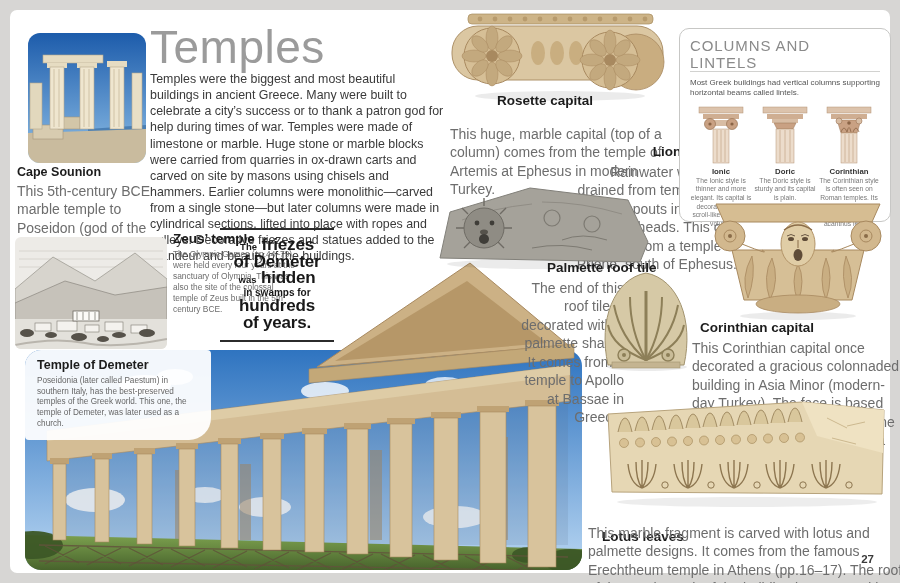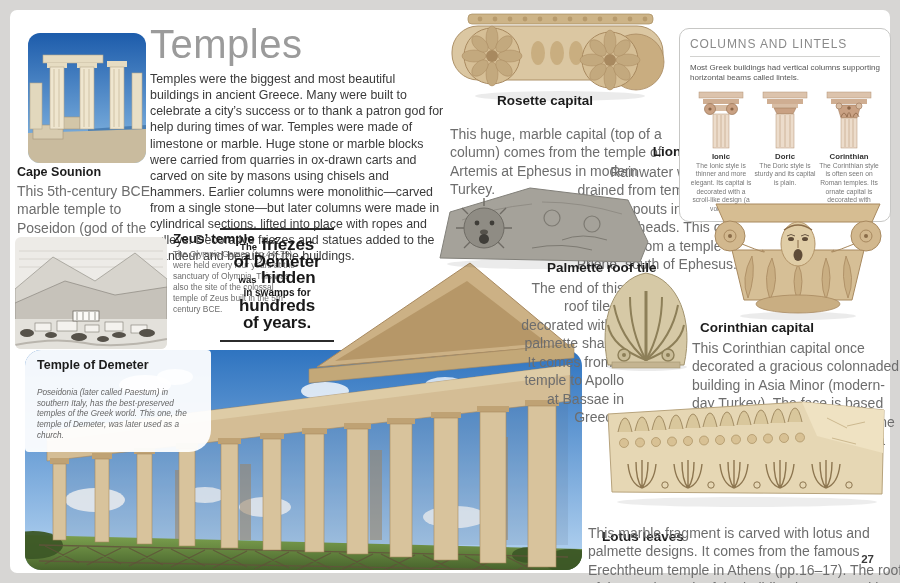--- a/index.html
+++ b/index.html
@@ -9,21 +9,21 @@
     font-family:"Liberation Sans", sans-serif;
     -webkit-font-smoothing:antialiased;
   }
   .page{
     position:absolute;left:10px;top:10px;width:880px;height:563px;
     background:#ffffff;border-radius:7px;
   }
   .abs{position:absolute;}
 
   
-  .main-title{font-size:40px;font-weight:400;color:#9b9b9b;letter-spacing:.5px;line-height:1;}
+  .main-title{font-size:46px;font-weight:400;color:#9b9b9b;letter-spacing:.5px;line-height:1;}
   .intro-text{font-size:12.4px;color:#3a3a3a;line-height:1.3;}
   .h-sec{font-size:13.5px;font-weight:700;color:#1c1c1c;line-height:1.1;}
   .cap{font-size:14px;color:#6d6d6d;line-height:1.32;}
   .t-center{text-align:left;}
   .t-right{text-align:right;}
 
   
   .cape-photo{left:18px;top:23px;width:118px;height:130px;border-radius:12px;overflow:hidden;}
   .cape-title{left:7px;top:156px;width:140px;}
   .cape-cap{left:7px;top:172px;width:140px;}
@@ -42,41 +42,41 @@
          padding:7px 0 8px 0;text-align:center;color:#181818;}
   .ql{line-height:.98;}
   .qb{font-size:17px;font-weight:800;letter-spacing:-.2px;}
   .qs{font-size:9.5px;font-weight:700;}
   .qm{font-size:10px;font-weight:700;line-height:1.15;}
 
   
   .photo-pos{left:15px;top:235px;width:557px;height:325px;}
   .demeter-card{left:15px;top:340px;width:186px;background:rgba(255,255,255,.94);
                 border-radius:16px 4px 22px 4px;padding:9px 12px 10px 12px;box-sizing:border-box;}
-  .demeter-cap{font-size:8.2px;color:#666;line-height:1.32;margin-top:15px;font-style:italic;}
+  .demeter-cap{font-size:8.2px;color:#666;line-height:1.32;margin-top:3px;}
 
   
   .rosette-art{left:440px;top:0px;width:215px;height:92px;}
   .rosette-title{left:487px;top:84px;width:106px;line-height:1.05;}
   .rosette-cap{left:440px;top:115px;width:215px;}
 
   
   .lion-title{left:530px;top:135px;width:197px;}
   .lion-cap{left:552px;top:153px;width:175px;}
   .lion-art{left:422px;top:160px;width:225px;height:100px;}
 
   
   .palmette-title{left:517px;top:251px;width:175px;margin-left:20px;}
   .palmette-cap{left:510px;top:269px;width:104px;}
   .palmette-art{left:582px;top:255px;width:110px;height:106px;}
 
   
   .colbox{left:669px;top:18px;width:212px;height:194px;border:1px solid #c7c7c5;border-radius:10px;
           box-sizing:border-box;padding:8px 10px 6px 10px;background:#fff;}
-  .colbox-title{font-size:12px;color:#8a8a8a;letter-spacing:.9px;padding-bottom:5px;border-bottom:1px solid #d2d2d0;}
+  .colbox-title{font-size:15px;color:#8a8a8a;letter-spacing:.9px;border-bottom:1px solid #d2d2d0;}
   .colbox-intro{font-size:8px;color:#555;line-height:1.3;margin-top:6px;}
   .colrow{display:flex;justify-content:space-between;margin-top:6px;}
   .colstyle{width:62px;text-align:center;}
   .colstyle svg{display:block;margin:0 auto;}
   .colname{font-size:7.8px;font-weight:700;color:#333;margin-top:2px;}
   .coldesc{font-size:6.7px;color:#777;line-height:1.28;margin-top:1px;}
 
   
   .corcap-art{left:692px;top:182px;width:190px;height:128px;}
   .corcap-title{left:690px;top:311px;width:195px;}

